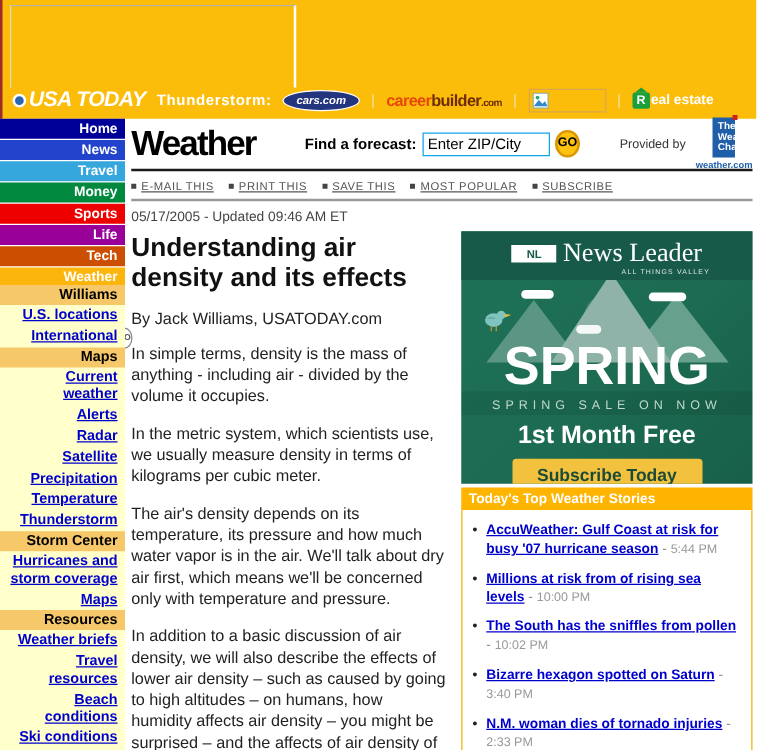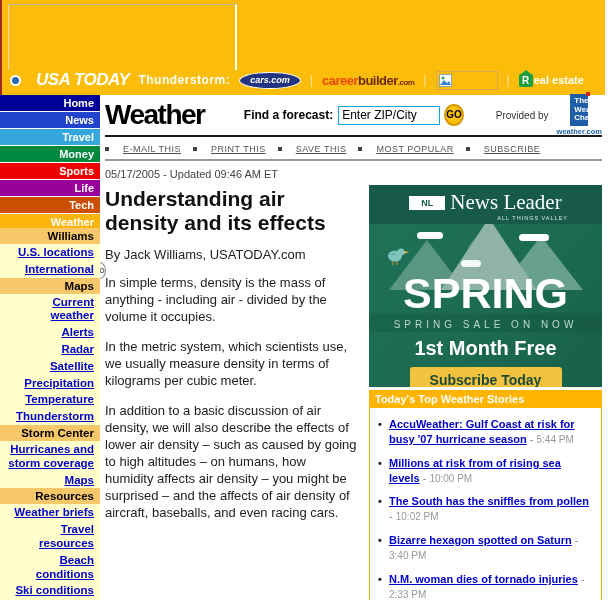--- a/index.html
+++ b/index.html
@@ -6,21 +6,21 @@
   html,body { width:613px; height:600px; }
   body { font-family:"Liberation Sans", sans-serif; background:#fff; }
   .page { position:relative; width:613px; height:600px; overflow:hidden; background:#fff; }
 
   
   .banner { position:absolute; top:0; left:0; width:605px; height:95px; background:#FBBD09; }
   .banner::before { content:""; position:absolute; left:0; top:0; width:2px; height:95px; background:#9E2A2A; }
   .banner-ad-slot { position:absolute; left:8px; top:4px; width:229px; height:66px;
       border-top:1px solid #b9b2a0; border-right:2px solid #fff; border-left:1px solid #e8d9b0; }
   .classifieds-row { position:absolute; left:10px; bottom:5px; display:flex; align-items:center; gap:9px; }
-  .usat-logo { color:#fff; font-weight:bold; font-style:italic; font-size:17px; letter-spacing:-0.5px; display:flex; align-items:center; gap:15px; }
+  .usat-logo { color:#fff; font-weight:bold; font-style:italic; font-size:17px; letter-spacing:-0.5px; display:flex; align-items:center; gap:2px; }
   .usat-globe { width:11px; height:11px; border:2px solid #fff; border-radius:50%; display:inline-block; background:#2A66B1; }
   .classifieds-label { color:#fff; font-weight:bold; font-size:12px; letter-spacing:0.5px; }
   .cars-oval { background:#23357E; color:#fff; font-weight:bold; font-style:italic; font-size:9px;
       border:1px solid #fff; border-radius:50%; padding:3px 10px; line-height:1; }
   .sep { color:#F7E3A5; font-size:12px; }
   .cb-logo { font-weight:bold; font-size:13px; letter-spacing:-0.5px; }
   .cb-career { color:#E8470A; } .cb-builder { color:#6E2B05; } .cb-com { color:#6E2B05; font-size:8px; }
   .img-placeholder { width:62px; height:19px; border:1px solid #D9A84E; display:flex; align-items:center; padding-left:2px; }
   .re-logo { display:flex; align-items:center; gap:1px; }
   .re-house { position:relative; width:14px; height:13px; background:#1B9E3C; border-radius:2px;
@@ -60,21 +60,21 @@
   .go-btn { width:24px; height:22px; margin-left:4px; background:#FFC20E; border:2px solid #D99800;
       border-radius:50%; font-weight:bold; font-size:10px; color:#000; cursor:pointer; line-height:1; }
   .provided-by { font-size:10px; color:#333; margin-left:32px; margin-right:8px; white-space:nowrap; }
   .twc { display:flex; flex-direction:column; align-items:center; }
   .twc-box { position:relative; width:18px; background:#1F5FA9; color:#fff; font-weight:bold; font-size:8px;
       line-height:1.1; padding:3px 0 3px 4px; }
   .twc-box::after { content:""; position:absolute; top:-2px; right:-2px; width:4px; height:4px; background:#D02020; }
   .twc-site { color:#1F5FA9; font-weight:bold; font-size:7.5px; margin-top:1px; }
 
   .toolbar { display:flex; gap:12px; padding:7px 0 5px; border-bottom:2px solid #999; }
-  .tb-link { font-size:9px; color:#555; letter-spacing:0.5px; display:flex; align-items:center; gap:14px; cursor:pointer; }
+  .tb-link { font-size:9px; color:#555; letter-spacing:0.5px; display:flex; align-items:center; gap:4px; cursor:pointer; }
   .tb-bullet { width:4px; height:4px; background:#444; display:inline-block; }
   .tb-text { text-decoration:underline; }
   .date-line { font-size:11px; color:#444; padding:7px 0 3px; }
 
   .content { padding-top:2px; }
   .right-module { float:right; width:233px; margin:0 0 10px 12px; }
 
   
   .ad { height:202px; background:linear-gradient(135deg,#1E7258 0%,#1C6B52 55%,#185F49 100%);
       position:relative; overflow:hidden; color:#fff; cursor:pointer; }
@@ -291,18 +291,19 @@
             <span class="story-dash"> - </span><span class="story-time">2:33 PM</span>
           </div>
 
         </div>
       </div>
 
       <h1 class="article-title">Understanding air density and its effects</h1>
       <div class="byline">By Jack Williams, USATODAY.com</div>
       <p class="para">In simple terms, density is the mass of anything - including air - divided by the volume it occupies.</p>
       <p class="para">In the metric system, which scientists use, we usually measure density in terms of kilograms per cubic meter.</p>
+      <p class="para">The air's density depends on its temperature, its pressure and how much water vapor is in the air. We'll talk about dry air first, which means we'll be concerned only with temperature and pressure.</p>
       <p class="para">In addition to a basic discussion of air density, we will also describe the effects of lower air density – such as caused by going to high altitudes – on humans, how humidity affects air density – you might be surprised – and the affects of air density of aircraft, baseballs, and even racing cars.</p>
 
     </div>
   </div>
 
 </div>
 
 </body></html>

